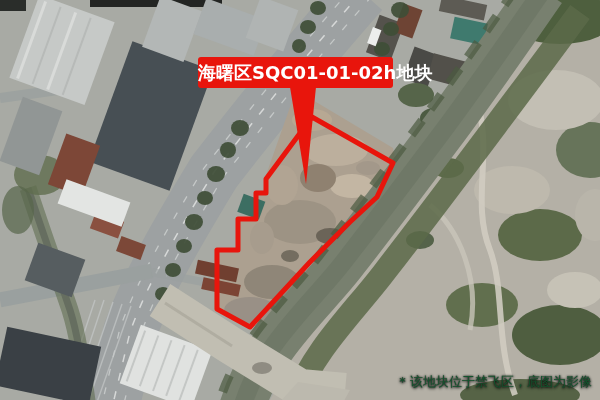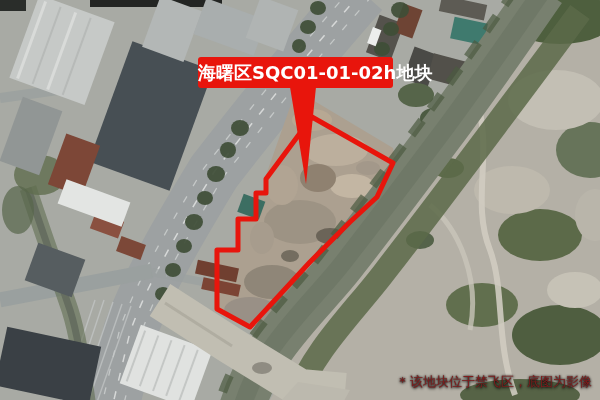--- a/index.html
+++ b/index.html
@@ -10,21 +10,21 @@
   }
   .stage svg{position:absolute;left:0;top:0;display:block;}
   .parcel-label{
     position:absolute;left:198px;top:57px;width:195px;height:31px;
     background:#e8150c;border-radius:3px;color:#fff;
     font-size:18px;font-weight:bold;line-height:31px;text-align:left;
     white-space:nowrap;letter-spacing:0px;z-index:3;
   }
   .footnote{
     position:absolute;right:8px;bottom:9px;z-index:3;
-    color:#7f1d1d;font-size:13px;white-space:nowrap;
+    color:#14532d;font-size:13px;white-space:nowrap;
     text-shadow:0 1px 3px rgba(0,0,0,.95),0 0 2px rgba(0,0,0,.9);
   }
 </style>
 </head>
 <body>
 
 <div class="stage">
 
   <svg width="600" height="400" viewBox="0 0 600 400">
 

